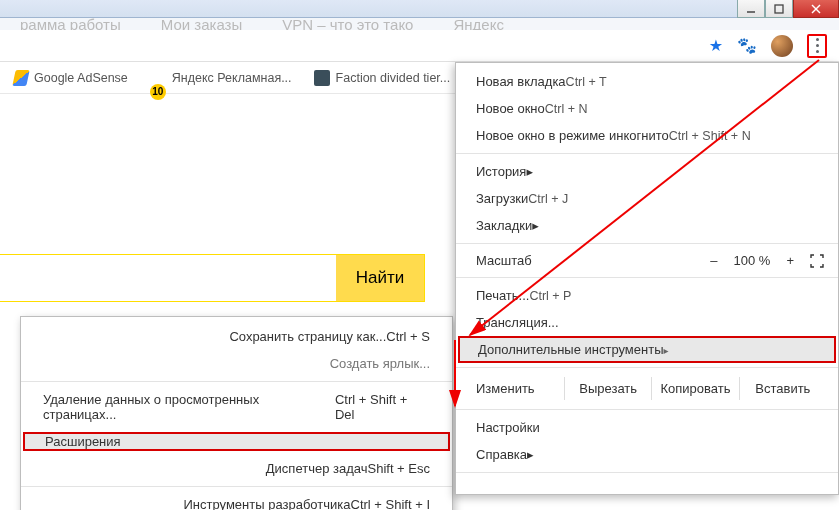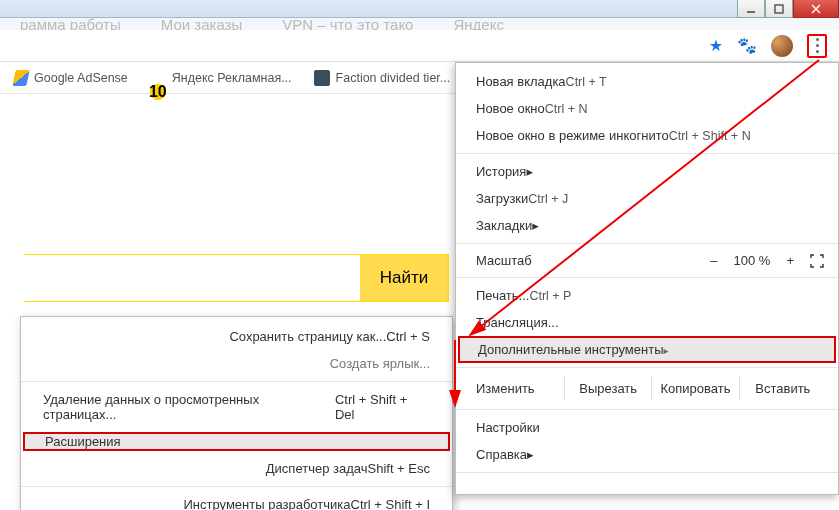--- a/index.html
+++ b/index.html
@@ -21,27 +21,27 @@
   .paw { color:#bfc3c8; font-size:16px; }
   .avatar { width:22px; height:22px; border-radius:50%; background:radial-gradient(circle at 30% 30%, #e0a060, #704020); }
   .dots { width:20px; height:24px; display:flex; flex-direction:column; align-items:center; justify-content:center; gap:3px; border:2px solid #e00; border-radius:2px; cursor:pointer; }
   .dots div { width:3px; height:3px; background:#5f6368; border-radius:50%; }
 
   
   .bookmarks { height:32px; display:flex; align-items:center; gap:22px; padding-left:14px; background:#fff; border-bottom:1px solid #e8e8e8; }
   .bm { display:flex; align-items:center; gap:6px; color:#555; cursor:pointer; font-size:12.5px; }
   .favicon { width:16px; height:16px; display:flex; align-items:center; justify-content:center; }
   .favicon.adsense { background:linear-gradient(135deg,#fbbc04 50%,#4285f4 50%); border-radius:2px; transform:skewX(-12deg); width:14px; }
-  .favicon.yandex { background:#fc0; border-radius:50%; font-size:16px; font-weight:bold; color:#000;margin-top:28px; }
+  .favicon.yandex { background:#fc0; border-radius:50%; font-size:10px; font-weight:bold; color:#000;margin-top:28px; }
   .favicon.faction { background:#3a4e5a; border-radius:2px; }
 
   
   .page { position:relative; height:calc(510px - 18px - 12px - 32px - 32px); }
 
-  .searchbar { position:absolute; left:0; top:160px; height:48px; width:425px; display:flex; border:1px solid #fd0; border-left:none;margin-left:24px; }
+  .searchbar { position:absolute; left:0; top:160px; height:48px; width:425px; display:flex; border:1px solid #fd0; border-left:none; }
   .searchinput { flex:1; background:#fff; }
   .searchbtn { width:88px; background:#ffdb4d; display:flex; align-items:center; justify-content:center; font-size:17px; color:#000; cursor:pointer; }
 
   
   .menu { position:absolute; right:0; top:62px; width:384px; background:#fff; border:1px solid #bdbdbd; box-shadow:-2px 3px 8px rgba(0,0,0,.25); padding-top:5px; padding-bottom:5px; }
   .mitem { display:flex; justify-content:flex-start; align-items:center; padding:6px 20px; color:#333; cursor:pointer; }
   .mitem .shortcut { color:#555; font-size:12.5px; }
   .msep { height:1px; background:#e3e3e3; margin:4px 0; }
   .mzoom { display:flex; align-items:center; padding:5px 14px 5px 20px;justify-content:center; }
   .mzoom .lbl { flex:1; }

